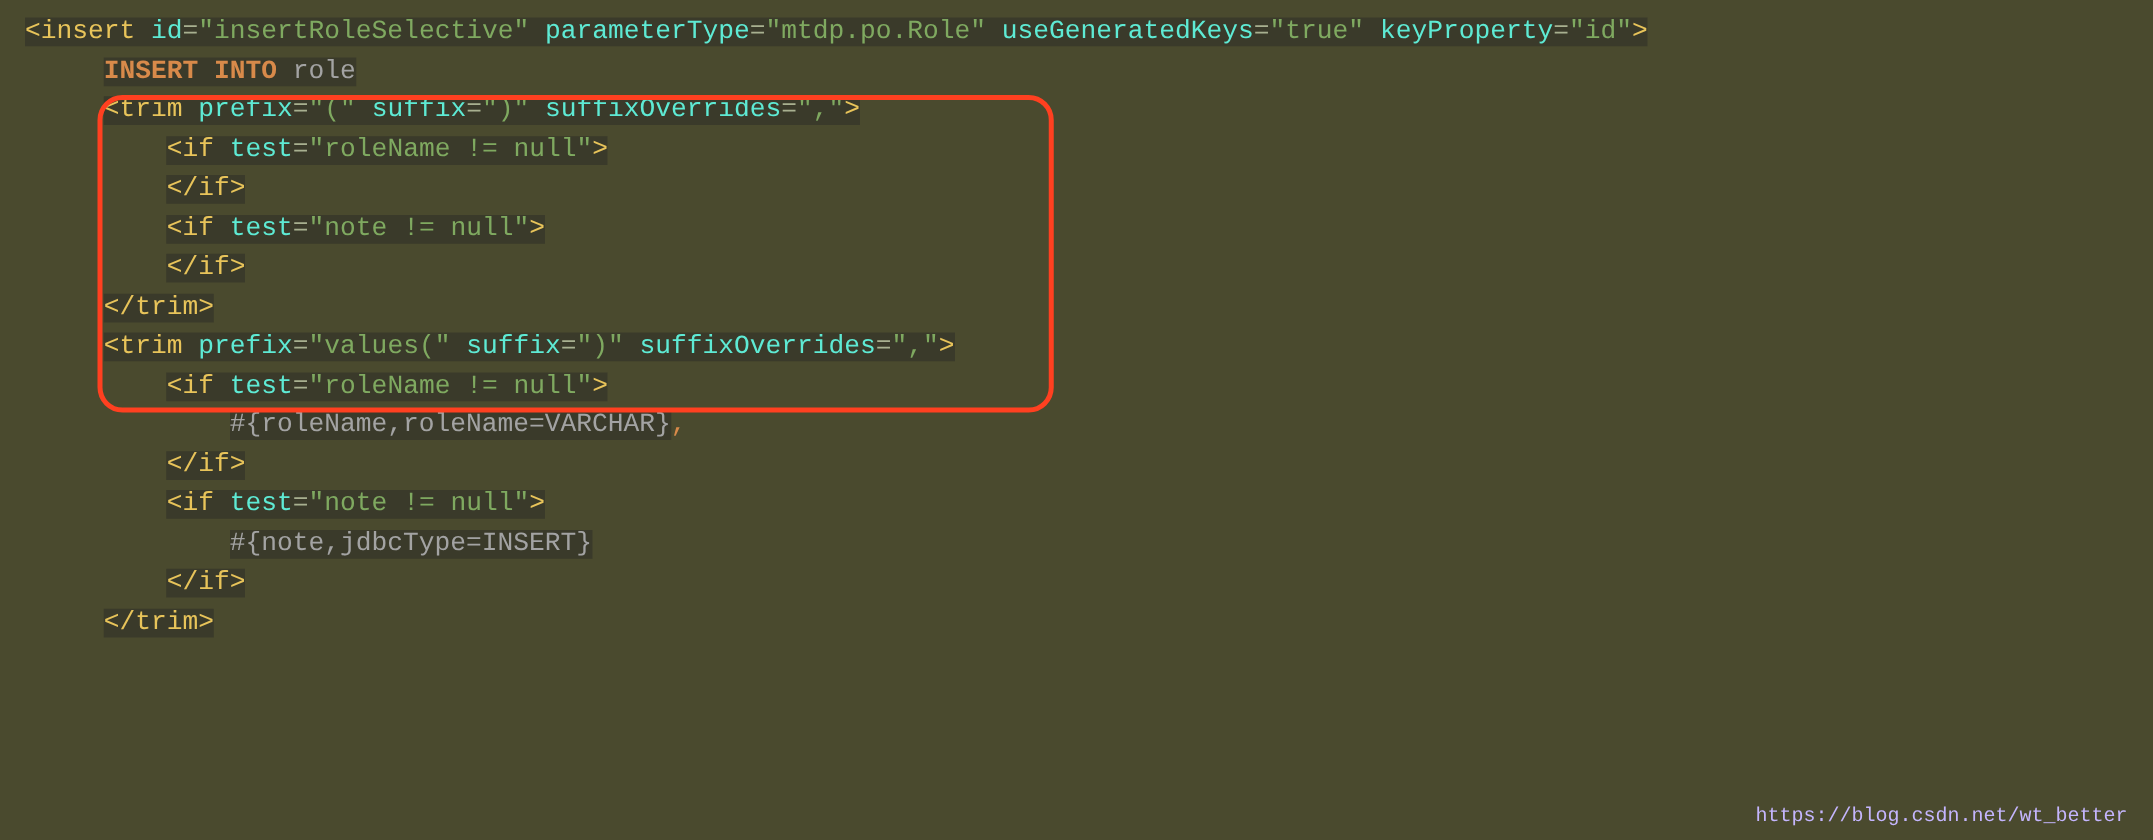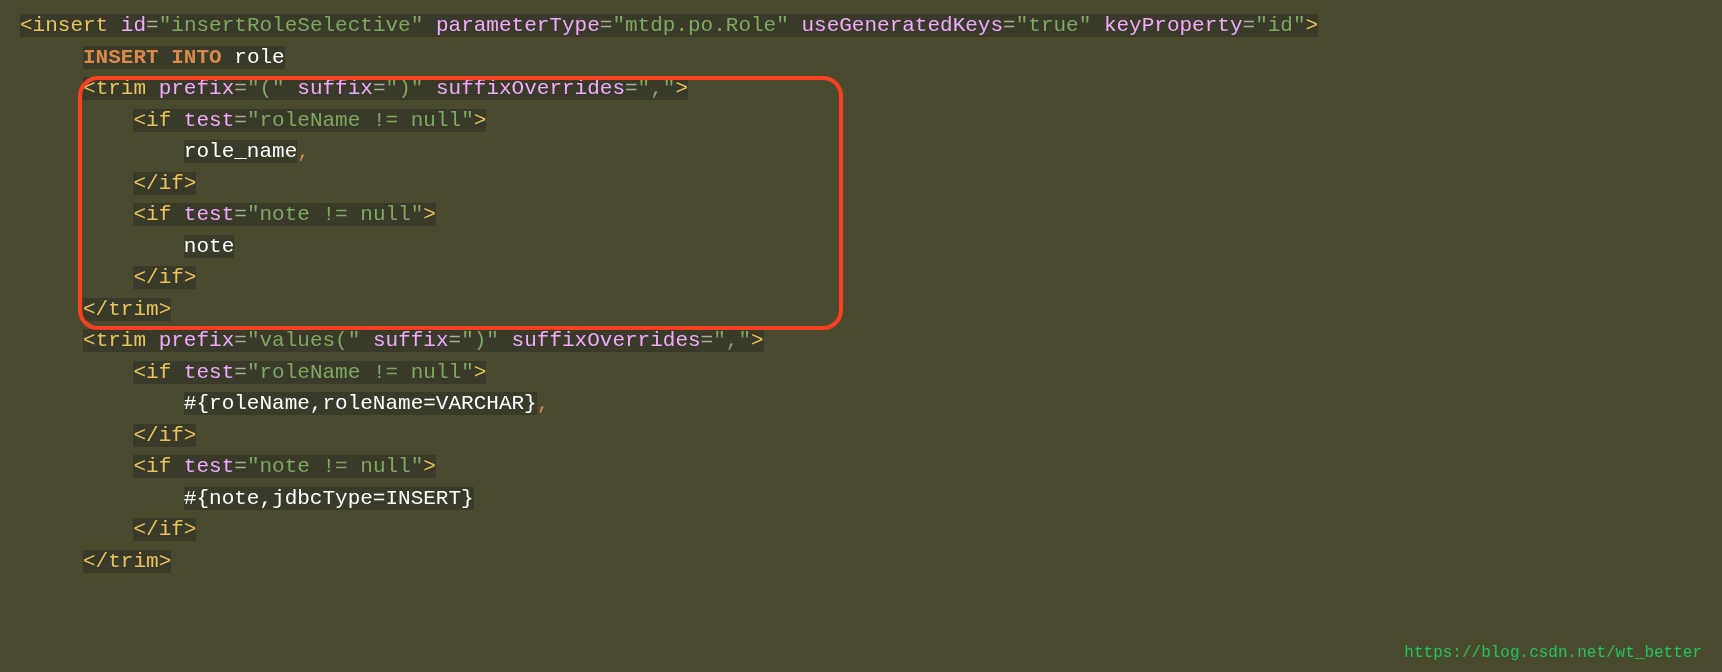--- a/index.html
+++ b/index.html
@@ -28,70 +28,68 @@
     .hl-bg {
       background-color: #3a3a2a;
     }
     .tag-bracket {
       color: #e8c45a;
     }
     .tag-name {
       color: #e8c45a;
     }
     .attr-name {
-      color: #f0abfc;
+      color: #5eead4;
     }
     .attr-value {
       color: #7fa960;
     }
     .keyword {
       color: #d88a4a;
       font-weight: bold;
     }
     .text-content {
-      color: #ffffff;
+      color: #a3a3a3;
     }
     .comma {
       color: #d88a4a;
     }
     .highlight-box {
       position: absolute;
       border: 4px solid #ff4020;
       border-radius: 20px;
       pointer-events: none;
     }
     .watermark {
       position: absolute;
       bottom: 10px;
       right: 20px;
-      color: #22c55e;
+      color: #c4b5fd;
       font-size: 16px;
       font-family: 'Courier New', monospace;
     }
   </style>
 </head>
 <body>
 
 <div class="code-container">
 
 <div class="line"><span class="hl-bg"><span class="tag-bracket">&lt;</span><span class="tag-name">insert</span> <span class="attr-name">id</span>=<span class="attr-value">"insertRoleSelective"</span> <span class="attr-name">parameterType</span>=<span class="attr-value">"mtdp.po.Role"</span> <span class="attr-name">useGeneratedKeys</span>=<span class="attr-value">"true"</span> <span class="attr-name">keyProperty</span>=<span class="attr-value">"id"</span><span class="tag-bracket">&gt;</span></span></div>
 
 <div class="line">     <span class="hl-bg"><span class="keyword">INSERT</span> <span class="keyword">INTO</span> <span class="text-content">role</span></span></div>
 
 <div class="line">     <span class="hl-bg"><span class="tag-bracket">&lt;</span><span class="tag-name">trim</span> <span class="attr-name">prefix</span>=<span class="attr-value">"("</span> <span class="attr-name">suffix</span>=<span class="attr-value">")"</span> <span class="attr-name">suffixOverrides</span>=<span class="attr-value">","</span><span class="tag-bracket">&gt;</span></span></div>
 
 <div class="line">         <span class="hl-bg"><span class="tag-bracket">&lt;</span><span class="tag-name">if</span> <span class="attr-name">test</span>=<span class="attr-value">"roleName != null"</span><span class="tag-bracket">&gt;</span></span></div>
 
-<div class="line">             <span class="hl-bg"><span class="text-content">role_name</span></span><span class="comma">,</span></div>
 
 <div class="line">         <span class="hl-bg"><span class="tag-bracket">&lt;/</span><span class="tag-name">if</span><span class="tag-bracket">&gt;</span></span></div>
 
 <div class="line">         <span class="hl-bg"><span class="tag-bracket">&lt;</span><span class="tag-name">if</span> <span class="attr-name">test</span>=<span class="attr-value">"note != null"</span><span class="tag-bracket">&gt;</span></span></div>
 
-<div class="line">             <span class="hl-bg"><span class="text-content">note</span></span></div>
 
 <div class="line">         <span class="hl-bg"><span class="tag-bracket">&lt;/</span><span class="tag-name">if</span><span class="tag-bracket">&gt;</span></span></div>
 
 <div class="line">     <span class="hl-bg"><span class="tag-bracket">&lt;/</span><span class="tag-name">trim</span><span class="tag-bracket">&gt;</span></span></div>
 
 <div class="line">     <span class="hl-bg"><span class="tag-bracket">&lt;</span><span class="tag-name">trim</span> <span class="attr-name">prefix</span>=<span class="attr-value">"values("</span> <span class="attr-name">suffix</span>=<span class="attr-value">")"</span> <span class="attr-name">suffixOverrides</span>=<span class="attr-value">","</span><span class="tag-bracket">&gt;</span></span></div>
 
 <div class="line">         <span class="hl-bg"><span class="tag-bracket">&lt;</span><span class="tag-name">if</span> <span class="attr-name">test</span>=<span class="attr-value">"roleName != null"</span><span class="tag-bracket">&gt;</span></span></div>
 
 <div class="line">             <span class="hl-bg"><span class="text-content">#{roleName,roleName=VARCHAR}</span></span><span class="comma">,</span></div>

